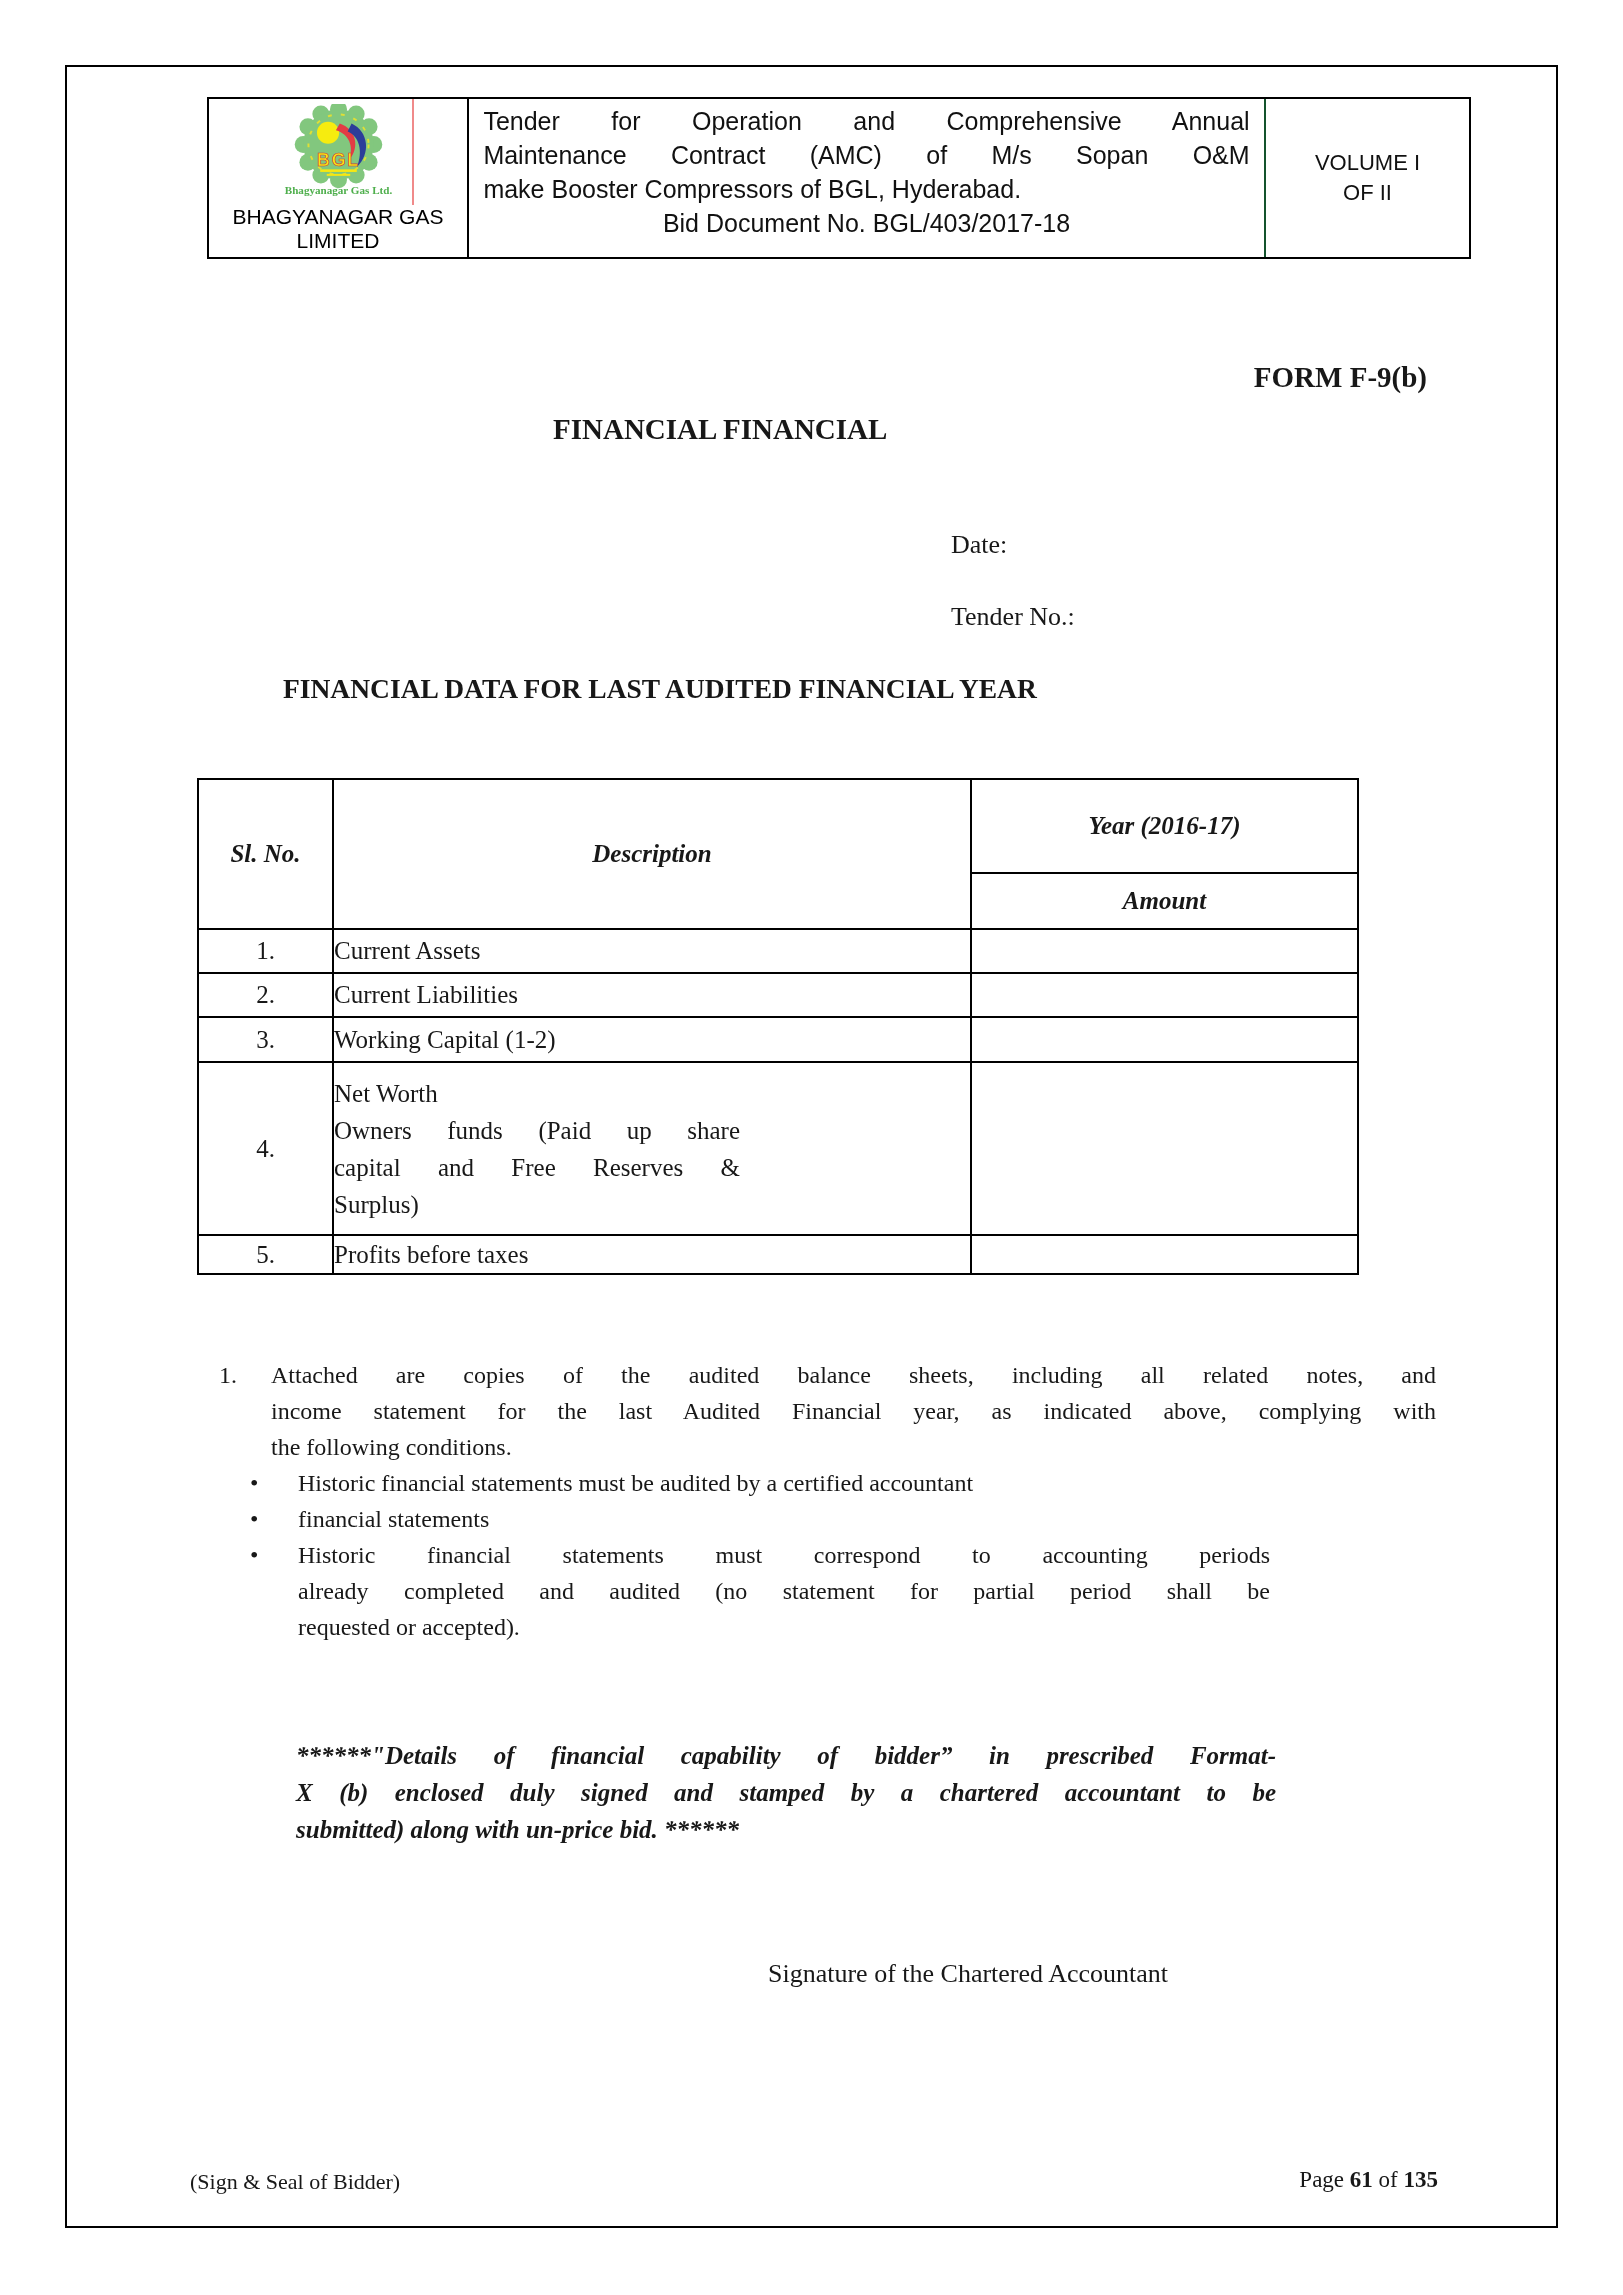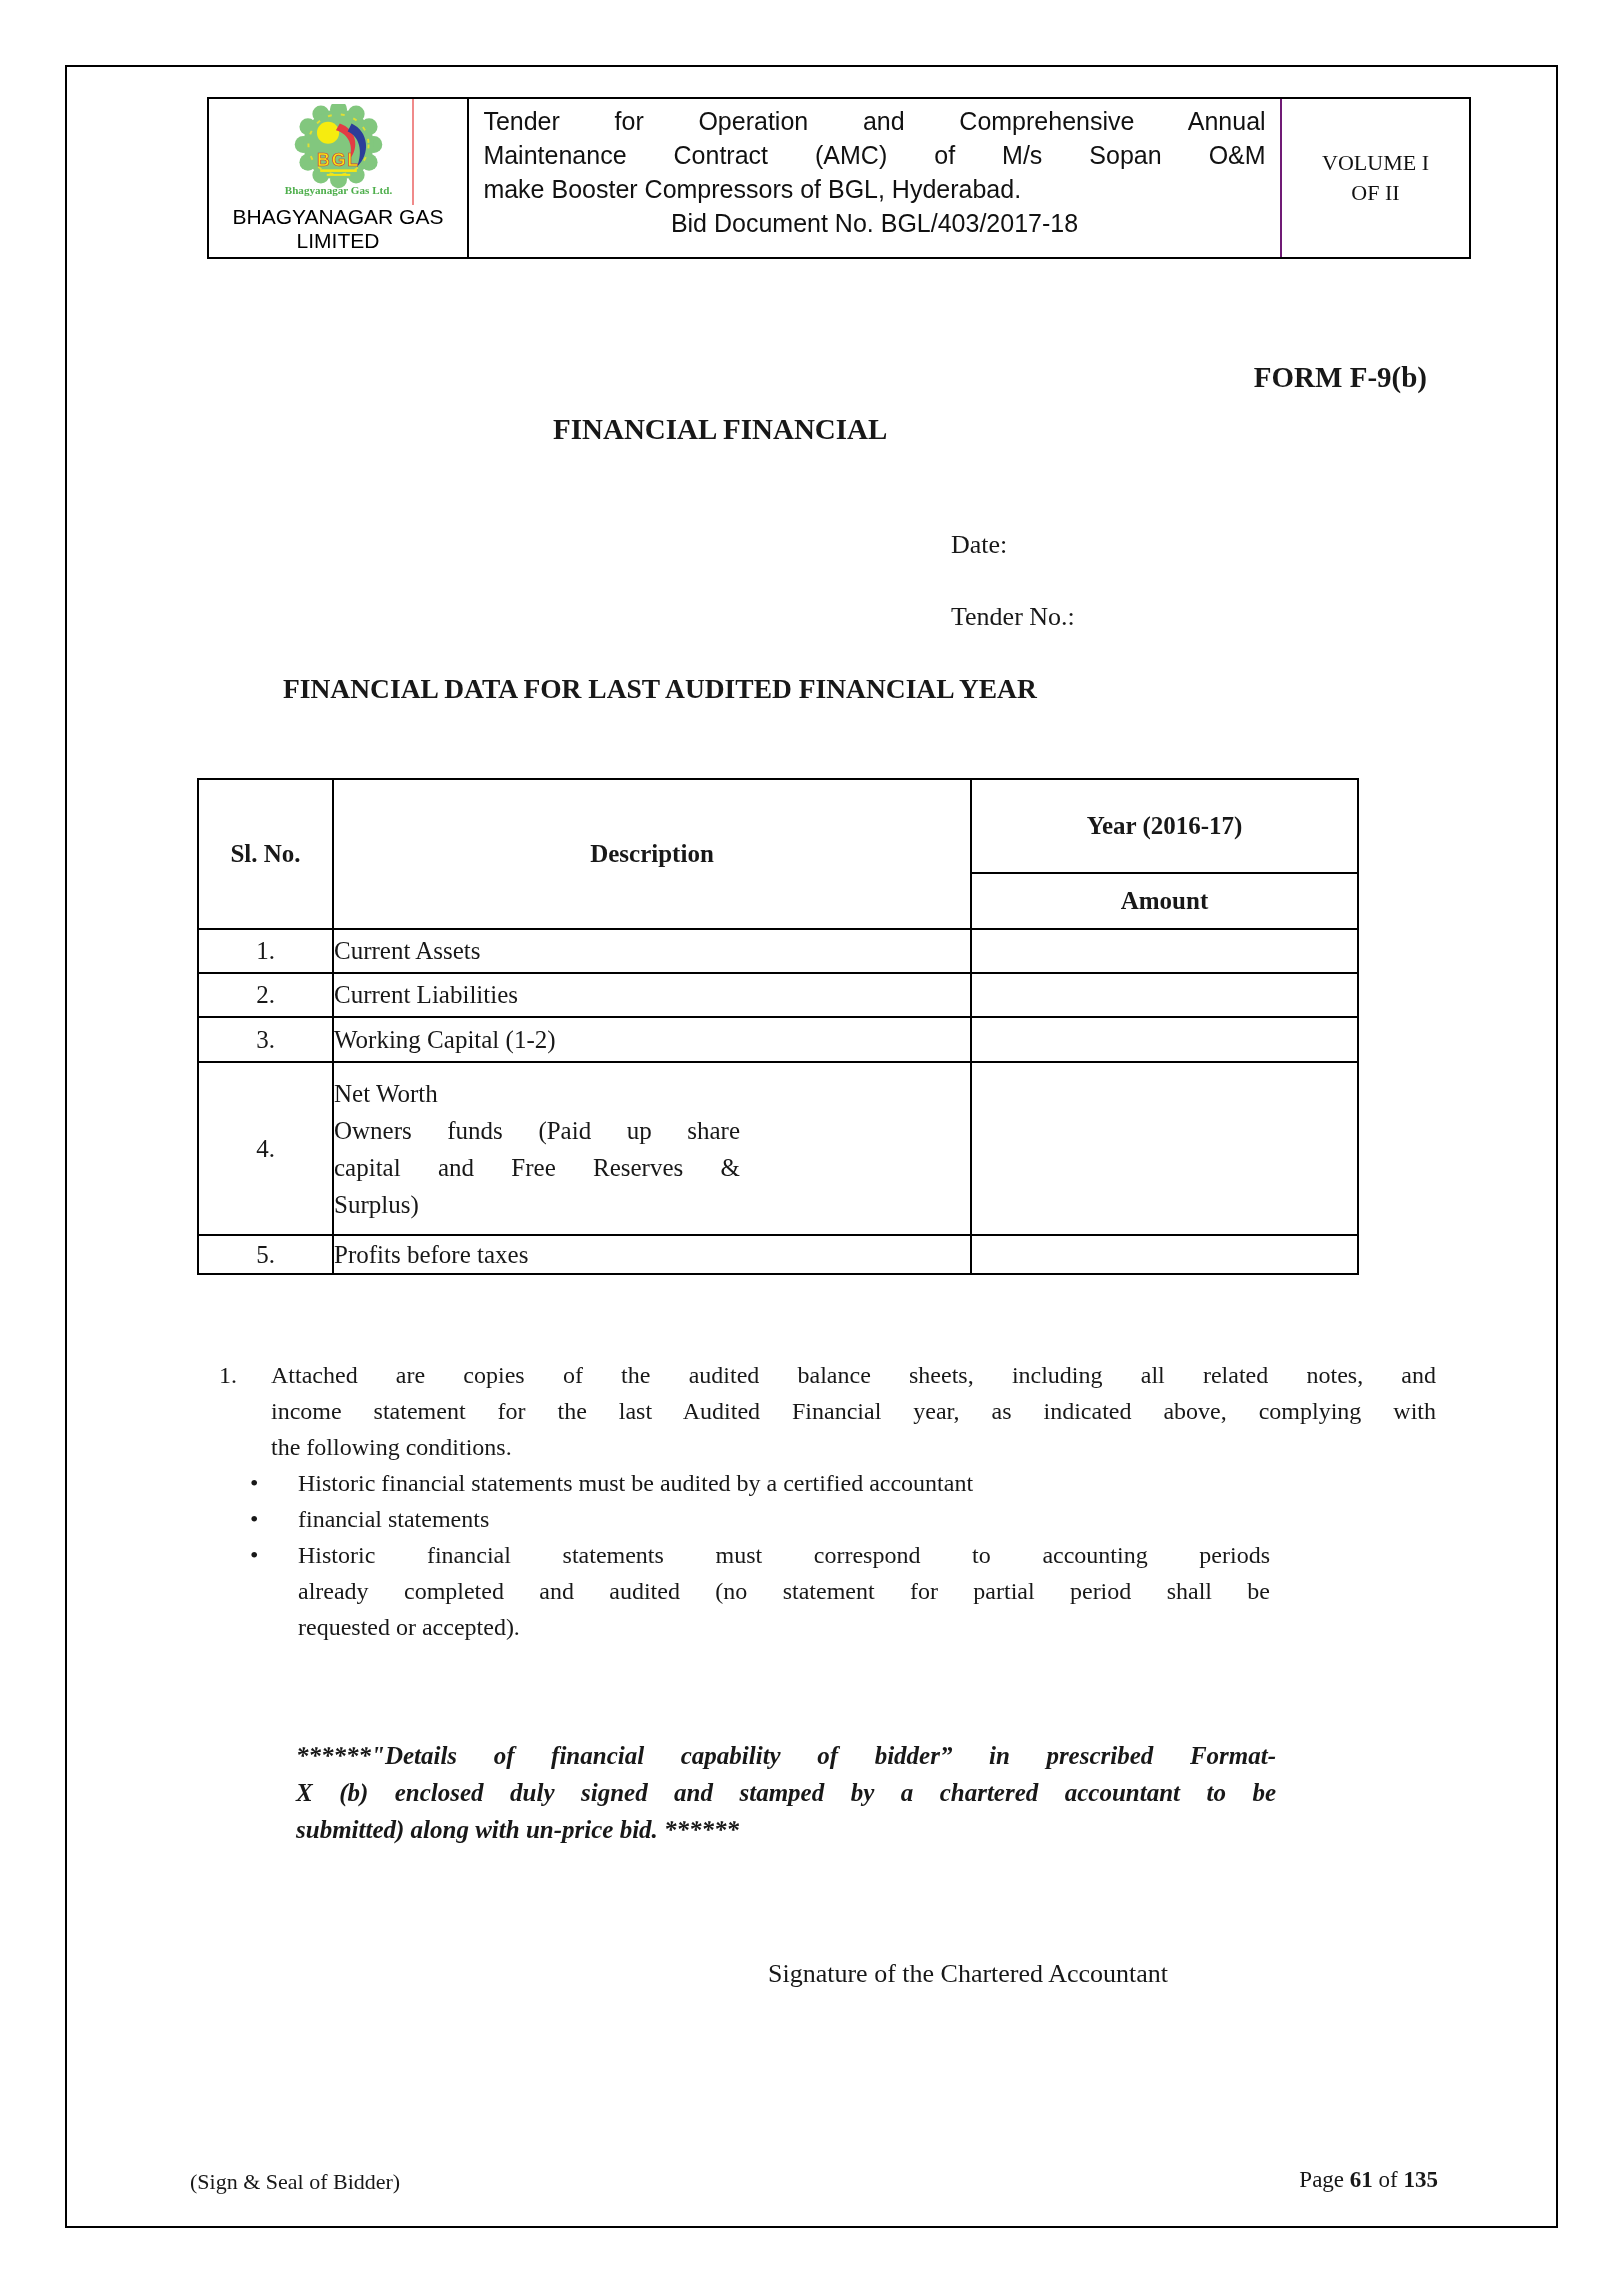--- a/index.html
+++ b/index.html
@@ -10,23 +10,23 @@
   .abs{position:absolute;}
 
   
   .hdr{position:absolute;left:140px;top:30px;width:1264px;height:162px;
        border:2px solid #000;box-sizing:border-box;display:flex;
        font-family:"Liberation Sans","DejaVu Sans",sans-serif;}
   .hdr-logo-cell{width:260px;flex:none;border-right:2px solid #000;box-sizing:border-box;
                  position:relative;}
   .hdr-title-cell{flex:1;box-sizing:border-box;padding:5.2px 14.4px 0 14.4px;
                   font-size:25px;line-height:34px;color:#111;}
-  .hdr-vol-cell{width:189px;flex:none;border-left:2px solid #701a75;box-sizing:border-box;
+  .hdr-vol-cell{width:205px;flex:none;border-left:2px solid #14532d;box-sizing:border-box;
                 display:flex;align-items:center;justify-content:center;
-                font-size:22px;line-height:30px;text-align:center;color:#111;font-family:Liberation Serif, serif;}
+                font-size:22px;line-height:30px;text-align:center;color:#111;}
   .title-lines .ln{text-align:left;}
   .title-lines .ln:nth-child(-n+2){text-align:justify;text-align-last:justify;}
   .title-lines .ln:nth-child(4){text-align:center;}
   .logo-svg{position:absolute;left:51px;top:5.2px;}
   .scanline{position:absolute;left:203px;top:0;width:2px;height:106px;background:#f08a8a;}
   .company-name{position:absolute;left:0;bottom:3.9px;width:100%;text-align:center;
                 font-size:21px;line-height:24px;color:#000000;}
 
   
   .h-serif-bold{font-weight:bold;font-size:29px;white-space:nowrap;}
@@ -36,21 +36,21 @@
   .date-line{top:463px;}
   .tender-line{top:535px;}
   .data-heading{left:216px;top:606px;font-size:27.5px;}
 
   
   .tbl-wrap{position:absolute;left:130px;top:711px;}
   table.main{border-collapse:collapse;table-layout:fixed;width:1160px;}
   table.main th,table.main td{border:2px solid #000;font-size:25px;padding:0;
         vertical-align:middle;box-sizing:border-box;}
   table.main{border:2.6px solid #000;}
-  th.c-sl,th.c-desc,th.c-year,th.c-amt{font-weight:bold;text-align:center;}
+  th.c-sl,th.c-desc,th.c-year,th.c-amt{font-weight:bold;text-align:center;font-style:italic;}
   td.b-sl{text-align:center;}
   td.b-desc{text-align:left;padding-left:7.9px;}
   .stretch-mid{width:406px;line-height:37px;}
   .stretch-mid .ln{text-align:left;}
   .stretch-mid .ln:nth-child(2),.stretch-mid .ln:nth-child(3){
         text-align:justify;text-align-last:justify;}
 
   
   .notes{left:152px;top:1290px;width:1220px;font-size:24px;line-height:36px;}
   .para{display:flex;}

